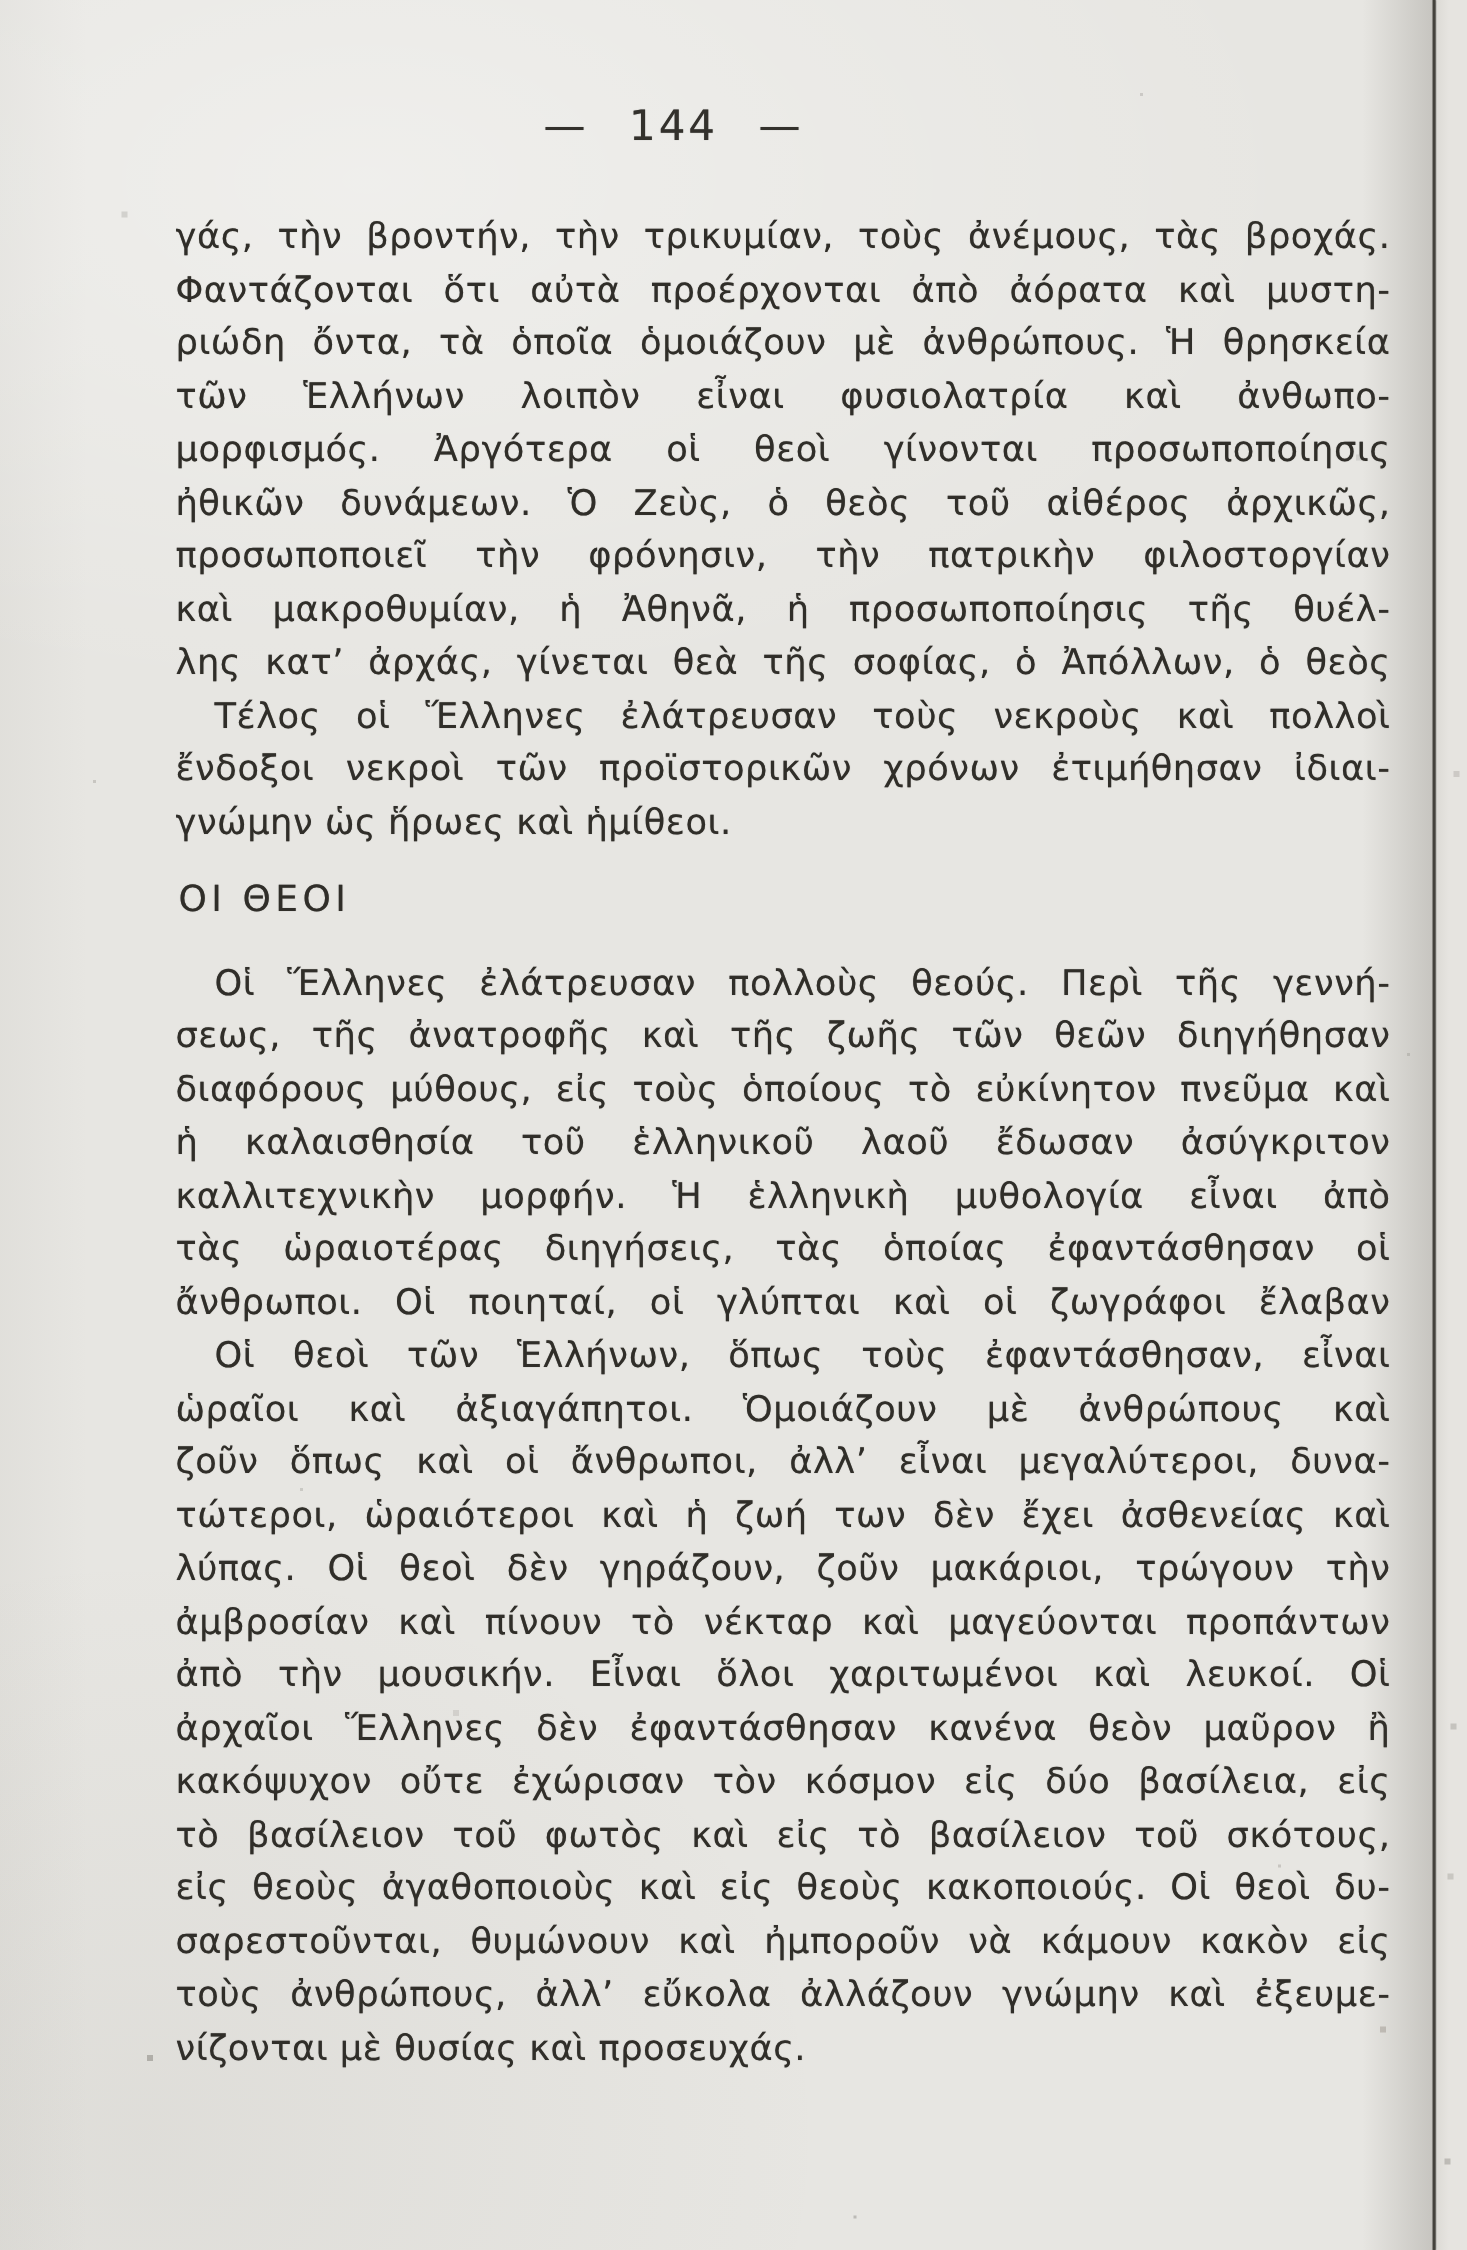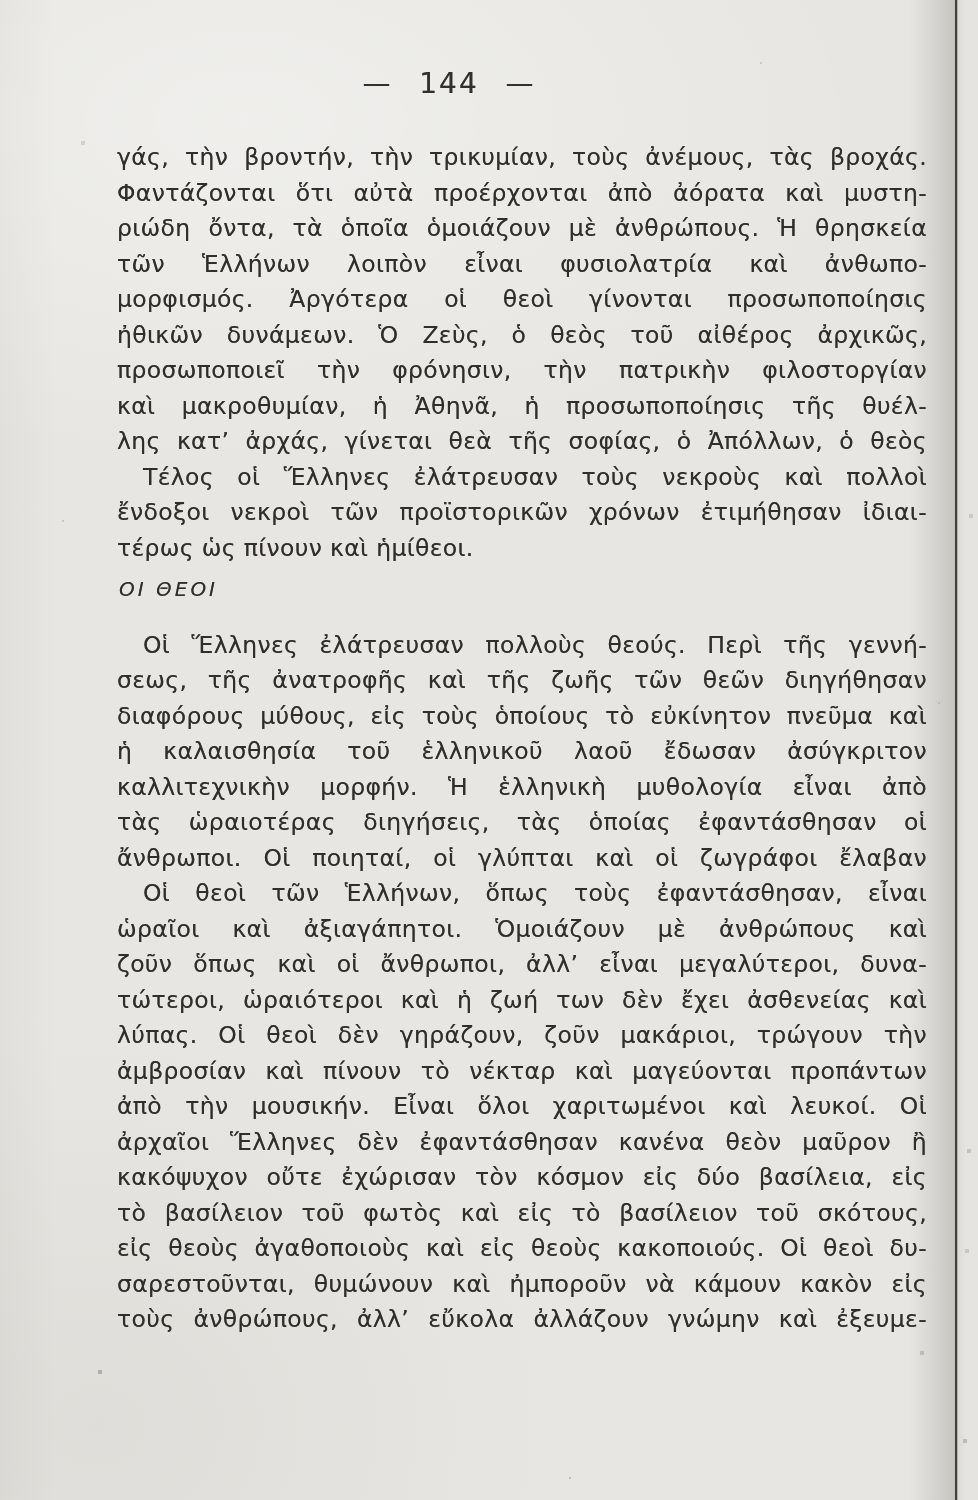--- a/index.html
+++ b/index.html
@@ -51,22 +51,22 @@
   .para { margin: 0; }
   .line {
     height: 35.5px; line-height: 35.5px;
     text-align: justify; text-align-last: justify;
     overflow: hidden; white-space: normal;
   }
   .line.last { text-align: left; text-align-last: left; }
   .line.indent { text-indent: 26px; }
   .section-heading {
     height: 35.5px; line-height: 35.5px;
-    margin: 6px 0 20px 2px;
-    font-size: 20px; letter-spacing: 3px; font-style: italic;
+    margin: 16px 0 20px 2px;
+    font-size: 24px; letter-spacing: 3px;
   }
   
   .gutter-shadow {
     position: absolute; top: 0; left: 908px; width: 47px; height: 1500px;
     background: linear-gradient(to right, rgba(70,65,56,0), rgba(70,65,56,0.20));
   }
   .page-edge-line {
     position: absolute; top: 0; left: 955px; width: 2px; height: 1500px;
     background: #44423c;
     box-shadow: 0.5px 0 1px rgba(60,58,52,0.6);
@@ -99,21 +99,21 @@
         <div class="line">τῶν Ἑλλήνων λοιπὸν εἶναι φυσιολατρία καὶ ἀνθωπο-</div>
         <div class="line">μορφισμός. Ἀργότερα οἱ θεοὶ γίνονται προσωποποίησις</div>
         <div class="line">ἠθικῶν δυνάμεων. Ὁ Ζεὺς, ὁ θεὸς τοῦ αἰθέρος ἀρχικῶς,</div>
         <div class="line">προσωποποιεῖ τὴν φρόνησιν, τὴν πατρικὴν φιλοστοργίαν</div>
         <div class="line">καὶ μακροθυμίαν, ἡ Ἀθηνᾶ, ἡ προσωποποίησις τῆς θυέλ-</div>
         <div class="line">λης κατ’ ἀρχάς, γίνεται θεὰ τῆς σοφίας, ὁ Ἀπόλλων, ὁ θεὸς</div>
       </div>
       <div class="para">
         <div class="line indent">Τέλος οἱ Ἕλληνες ἐλάτρευσαν τοὺς νεκροὺς καὶ πολλοὶ</div>
         <div class="line">ἔνδοξοι νεκροὶ τῶν προϊστορικῶν χρόνων ἐτιμήθησαν ἰδιαι-</div>
-        <div class="line last">τέρως ὡς πίνουν καὶ ἡμίθεοι.</div>
+        <div class="line last">γνώμην ὡς ἥρωες καὶ ἡμίθεοι.</div>
       </div>
       <div class="section-heading">ΟΙ ΘΕΟΙ</div>
       <div class="para">
         <div class="line indent">Οἱ Ἕλληνες ἐλάτρευσαν πολλοὺς θεούς. Περὶ τῆς γεννή-</div>
         <div class="line">σεως, τῆς ἀνατροφῆς καὶ τῆς ζωῆς τῶν θεῶν διηγήθησαν</div>
         <div class="line">διαφόρους μύθους, εἰς τοὺς ὁποίους τὸ εὐκίνητον πνεῦμα καὶ</div>
         <div class="line">ἡ καλαισθησία τοῦ ἑλληνικοῦ λαοῦ ἔδωσαν ἀσύγκριτον</div>
         <div class="line">καλλιτεχνικὴν μορφήν. Ἡ ἑλληνικὴ μυθολογία εἶναι ἀπὸ</div>
         <div class="line">τὰς ὡραιοτέρας διηγήσεις, τὰς ὁποίας ἐφαντάσθησαν οἱ</div>
         <div class="line">ἄνθρωποι. Οἱ ποιηταί, οἱ γλύπται καὶ οἱ ζωγράφοι ἔλαβαν</div>
@@ -125,20 +125,21 @@
         <div class="line">τώτεροι, ὡραιότεροι καὶ ἡ ζωή των δὲν ἔχει ἀσθενείας καὶ</div>
         <div class="line">λύπας. Οἱ θεοὶ δὲν γηράζουν, ζοῦν μακάριοι, τρώγουν τὴν</div>
         <div class="line">ἀμβροσίαν καὶ πίνουν τὸ νέκταρ καὶ μαγεύονται προπάντων</div>
         <div class="line">ἀπὸ τὴν μουσικήν. Εἶναι ὅλοι χαριτωμένοι καὶ λευκοί. Οἱ</div>
         <div class="line">ἀρχαῖοι Ἕλληνες δὲν ἐφαντάσθησαν κανένα θεὸν μαῦρον ἢ</div>
         <div class="line">κακόψυχον οὔτε ἐχώρισαν τὸν κόσμον εἰς δύο βασίλεια, εἰς</div>
         <div class="line">τὸ βασίλειον τοῦ φωτὸς καὶ εἰς τὸ βασίλειον τοῦ σκότους,</div>
         <div class="line">εἰς θεοὺς ἀγαθοποιοὺς καὶ εἰς θεοὺς κακοποιούς. Οἱ θεοὶ δυ-</div>
         <div class="line">σαρεστοῦνται, θυμώνουν καὶ ἠμποροῦν νὰ κάμουν κακὸν εἰς</div>
         <div class="line">τοὺς ἀνθρώπους, ἀλλ’ εὔκολα ἀλλάζουν γνώμην καὶ ἐξευμε-</div>
+        <div class="line last">νίζονται μὲ θυσίας καὶ προσευχάς.</div>
       </div>
     </div>
 
   <div class="gutter-shadow"></div>
   <div class="page-edge-line"></div>
   <div class="next-page-strip">
     <div class="bleed-marks"></div>
   </div>
 </div>
 

